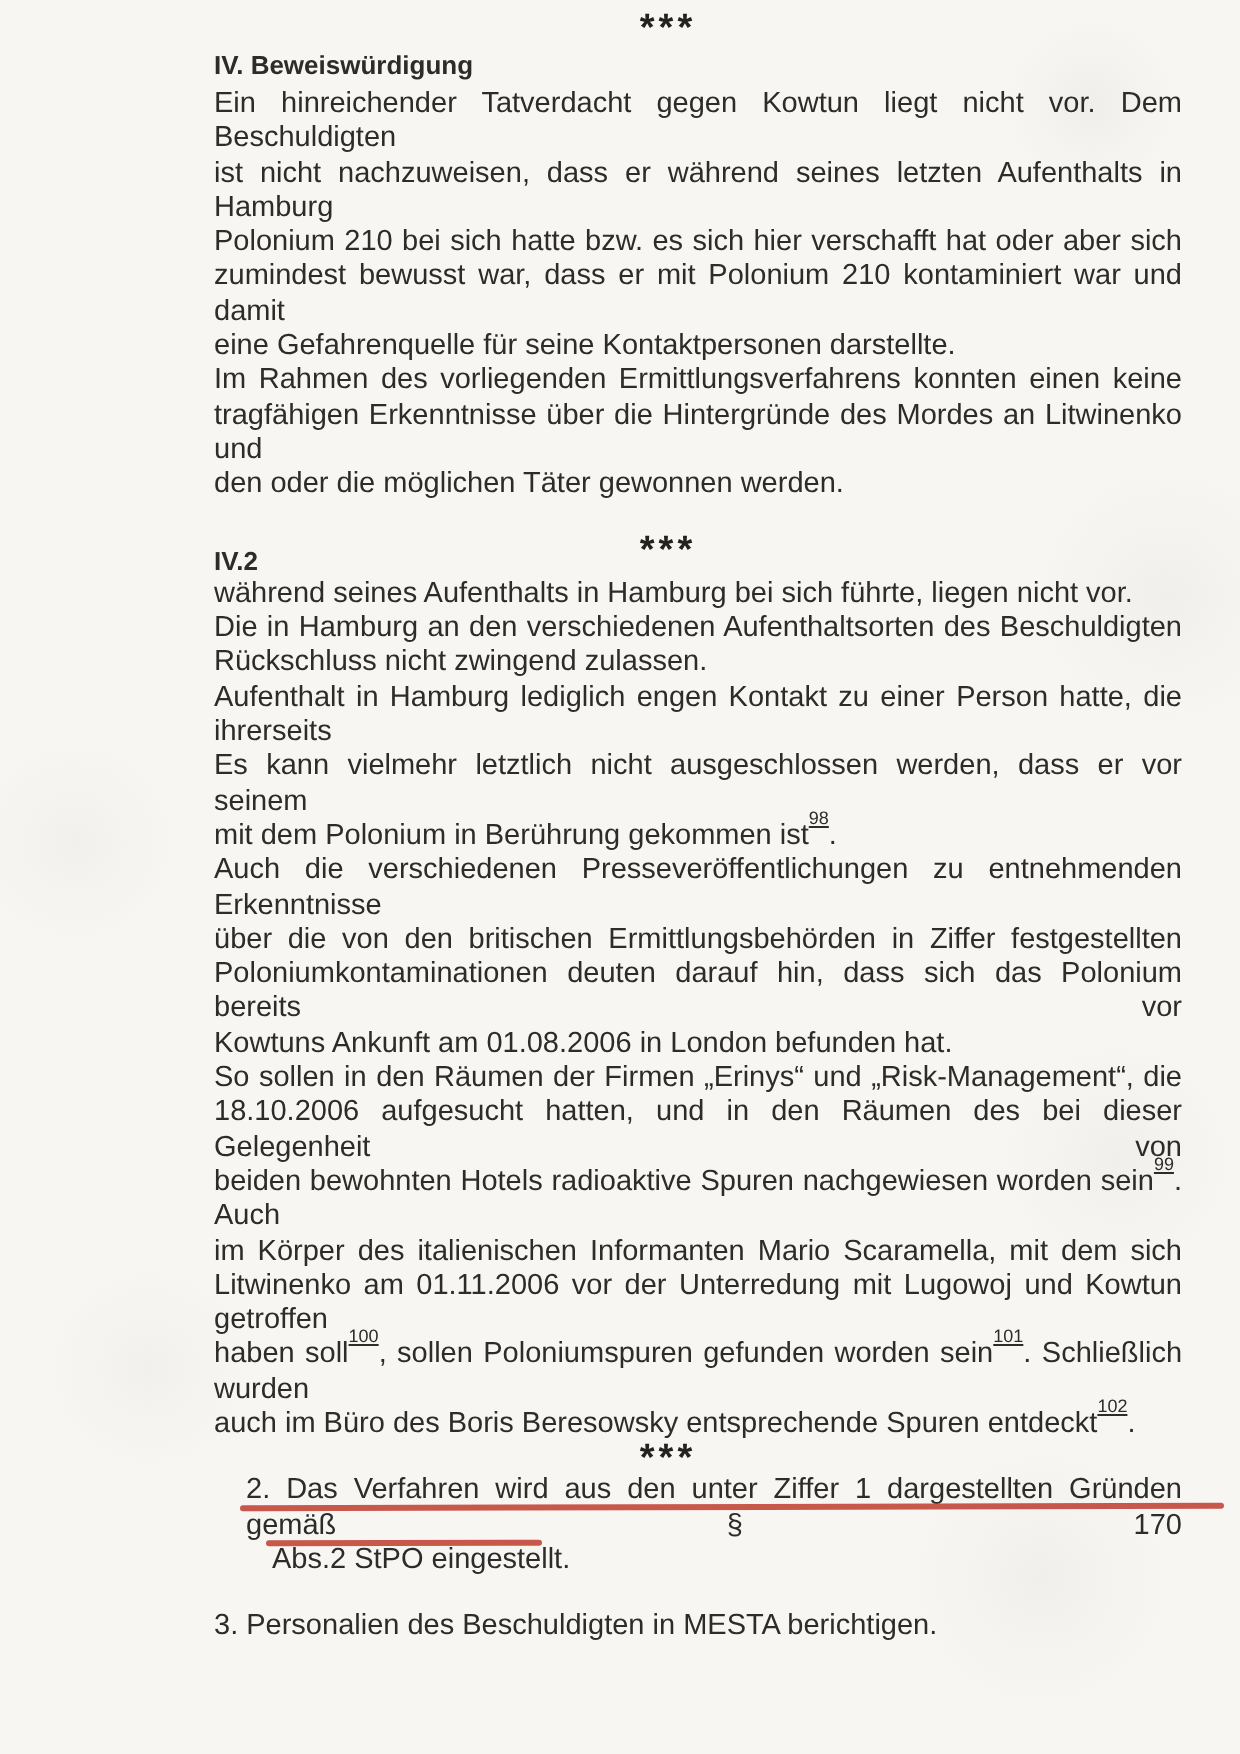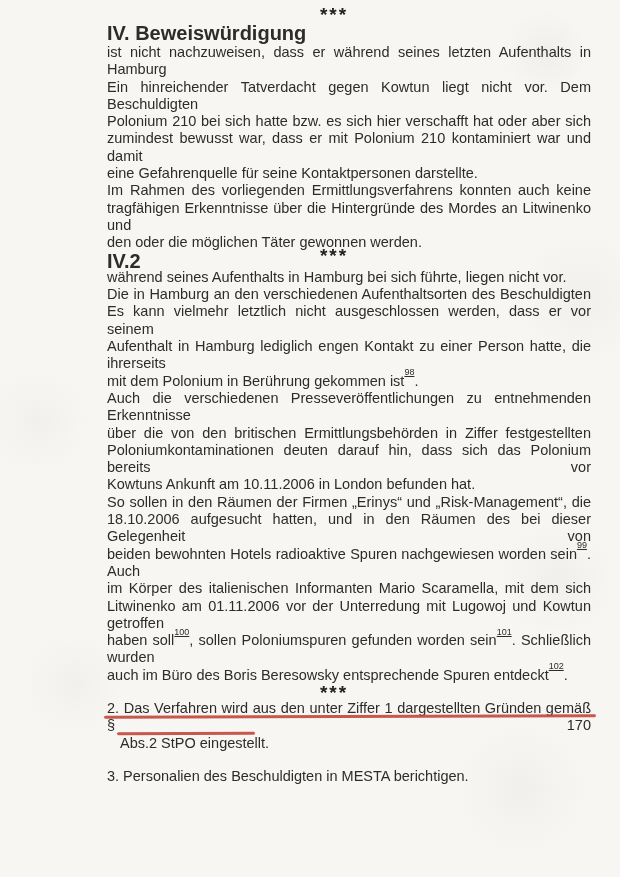--- a/index.html
+++ b/index.html
@@ -14,85 +14,86 @@
       radial-gradient(circle 70px at 12% 78%, rgba(175,170,160,.08), rgba(175,170,160,0) 70%),
       radial-gradient(circle 90px at 84% 90%, rgba(175,170,160,.09), rgba(175,170,160,0) 70%);
     font-family:"Liberation Sans", sans-serif;
     color:#2d2c2a;
     -webkit-font-smoothing:antialiased;
   }
   .content{position:absolute;left:107px;top:6px;width:484px;}
   .ln{font-size:14.5px;line-height:17.3px;text-align:justify;text-align-last:justify;}
   .ln.end{text-align-last:left;}
   .para{margin:0;}
-  .h1{font-weight:bold;font-size:20px;line-height:18px;margin-top:0;}
+  .h1{font-weight:bold;font-size:13px;line-height:18px;margin-top:0;}
   .stars{font-weight:bold;font-size:19px;line-height:18px;height:18px;text-align:center;
          padding-right:30px;letter-spacing:2px;color:#232220;}
-  .h-row{position:relative;height:17.3px;}
+  .h-row{position:relative;height:17.3px;margin-top:20px;}
   .h-row .h1{position:absolute;left:0;top:0;}
   .h-row .stars{position:absolute;left:0;right:0;top:-5px;}
   sup.fn{font-size:9px;line-height:0;position:relative;top:-4.5px;letter-spacing:0;text-decoration:underline;}
-  .item2{position:relative;margin-top:-2px;}
+  .item2{position:relative;margin-top:-2px;margin-left:16px;}
   .item2 .ln2{padding-left:13px;}
   .red-mark{position:absolute;height:3.2px;background:#c2463a;opacity:.9;border-radius:2px;
             transform:rotate(-.15deg);}
   .mark-a{left:-3px;width:492px;top:14.8px;}
   .mark-b{left:10px;width:138px;top:32.4px;}
   .list-item{font-size:14.5px;line-height:17.3px;margin-top:16px;text-align:left;}
   .list{margin-top:14px;}
   .mt2{margin-top:2px;}
 </style>
 </head>
 <body>
 
 <div class="page">
   <div class="content">
 
     <div class="stars">***</div>
 
     <div class="h1">IV. Beweiswürdigung</div>
 
     <div class="para mt2">
+      <div class="ln">Ein hinreichender Tatverdacht gegen Kowtun liegt nicht vor. Dem Beschuldigten</div>
       <div class="ln">ist nicht nachzuweisen, dass er während seines letzten Aufenthalts in Hamburg</div>
-      <div class="ln">Ein hinreichender Tatverdacht gegen Kowtun liegt nicht vor. Dem Beschuldigten</div>
       <div class="ln">Polonium 210 bei sich hatte bzw. es sich hier verschafft hat oder aber sich</div>
       <div class="ln">zumindest bewusst war, dass er mit Polonium 210 kontaminiert war und damit</div>
       <div class="ln end">eine Gefahrenquelle für seine Kontaktpersonen darstellte.</div>
     </div>
 
     <div class="para">
-      <div class="ln">Im Rahmen des vorliegenden Ermittlungsverfahrens konnten auch keine</div>
+      <div class="ln">Im Rahmen des vorliegenden Ermittlungsverfahrens konnten einen keine</div>
       <div class="ln">tragfähigen Erkenntnisse über die Hintergründe des Mordes an Litwinenko und</div>
       <div class="ln end">den oder die möglichen Täter gewonnen werden.</div>
     </div>
 
     <div class="h-row">
       <span class="h1">IV.2</span>
       <span class="stars">***</span>
     </div>
 
     <div class="para">
       <div class="ln end">während seines Aufenthalts in Hamburg bei sich führte, liegen nicht vor.</div>
     </div>
 
     <div class="para">
       <div class="ln">Die in Hamburg an den verschiedenen Aufenthaltsorten des Beschuldigten</div>
+      <div class="ln end">Rückschluss nicht zwingend zulassen.</div>
     </div>
 
     <div class="para">
+      <div class="ln">Aufenthalt in Hamburg lediglich engen Kontakt zu einer Person hatte, die ihrerseits</div>
       <div class="ln">Es kann vielmehr letztlich nicht ausgeschlossen werden, dass er vor seinem</div>
-      <div class="ln">Aufenthalt in Hamburg lediglich engen Kontakt zu einer Person hatte, die ihrerseits</div>
       <div class="ln end"><span>mit dem Polonium in Berührung gekommen ist</span><sup class="fn">98</sup><span>.</span></div>
     </div>
 
     <div class="para">
       <div class="ln">Auch die verschiedenen Presseveröffentlichungen zu entnehmenden Erkenntnisse</div>
       <div class="ln">über die von den britischen Ermittlungsbehörden in Ziffer festgestellten</div>
       <div class="ln">Poloniumkontaminationen deuten darauf hin, dass sich das Polonium bereits vor</div>
-      <div class="ln end">Kowtuns Ankunft am 10.11.2006 in London befunden hat.</div>
+      <div class="ln end">Kowtuns Ankunft am 01.08.2006 in London befunden hat.</div>
     </div>
 
     <div class="para">
       <div class="ln">So sollen in den Räumen der Firmen „Erinys“ und „Risk-Management“, die</div>
       <div class="ln">18.10.2006 aufgesucht hatten, und in den Räumen des bei dieser Gelegenheit von</div>
       <div class="ln"><span>beiden bewohnten Hotels radioaktive Spuren nachgewiesen worden sein</span><sup class="fn">99</sup><span>. Auch</span></div>
       <div class="ln">im Körper des italienischen Informanten Mario Scaramella, mit dem sich</div>
       <div class="ln">Litwinenko am 01.11.2006 vor der Unterredung mit Lugowoj und Kowtun getroffen</div>
       <div class="ln"><span>haben soll</span><sup class="fn">100</sup><span>, sollen Poloniumspuren gefunden worden sein</span><sup class="fn">101</sup><span>. Schließlich wurden</span></div>
       <div class="ln end"><span>auch im Büro des Boris Beresowsky entsprechende Spuren entdeckt</span><sup class="fn">102</sup><span>.</span></div>

